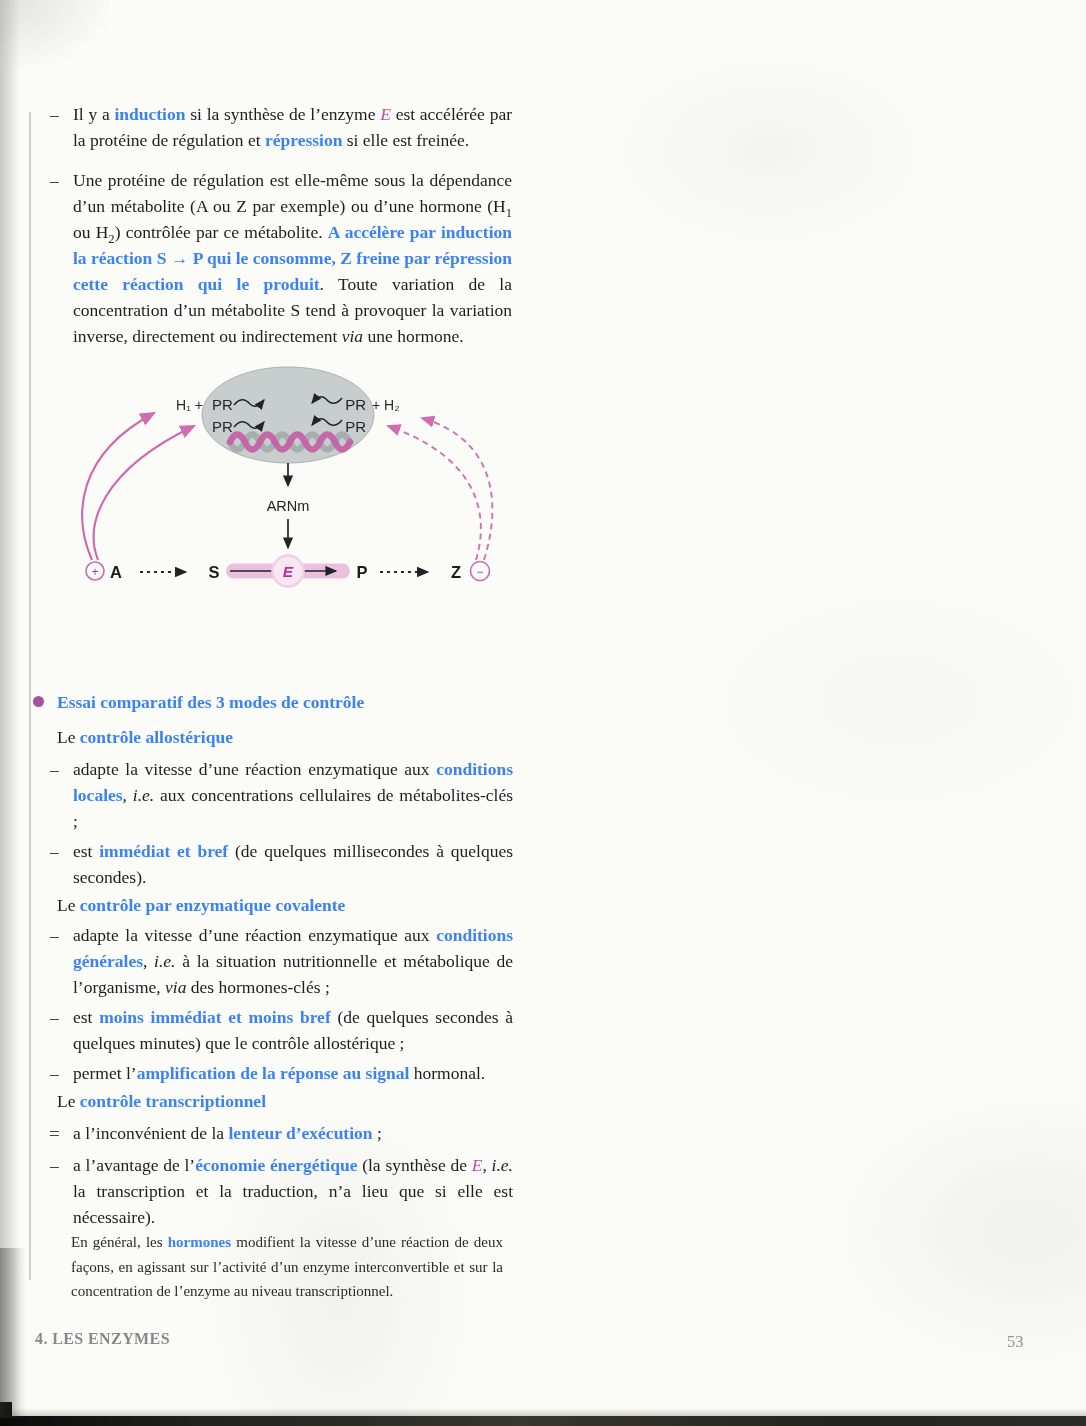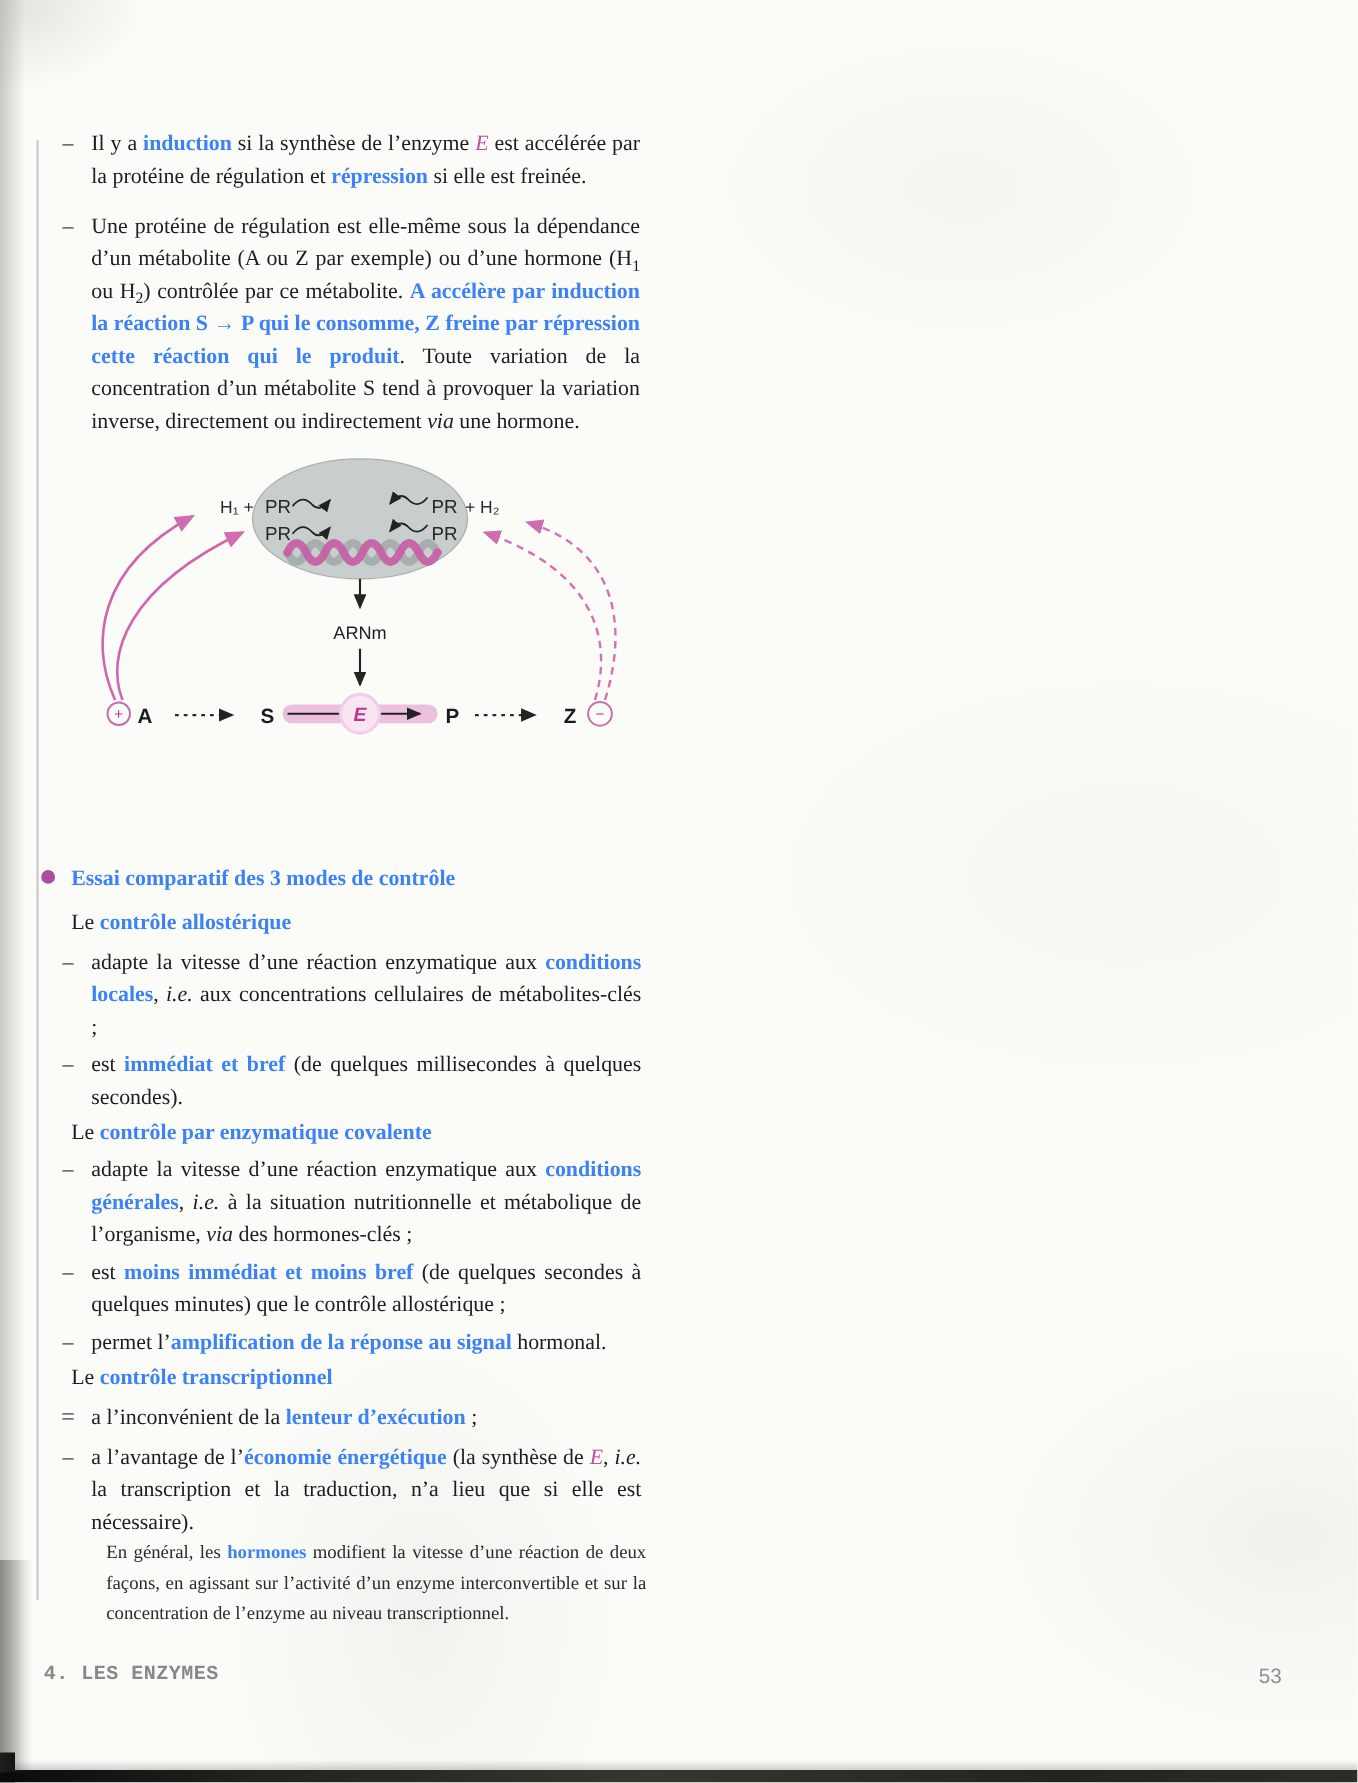--- a/index.html
+++ b/index.html
@@ -69,34 +69,34 @@
   #comparison { position:absolute; left:57px; top:645px; width:456px; }
   #comparison .li { padding-left:16px; }
   #comparison .dash { left:-7px; }
   .head { position:relative; font-size:17.5px; line-height:26px;margin-top:44px; }
   .bullet {
     position:absolute; left:-24px; top:7px; width:11px; height:11px;
     border-radius:50%; background:#a84f9d;
   }
   .mt2{margin-top:2px}.mt4{margin-top:4px}.mt6{margin-top:6px}.mt9{margin-top:9px}
   .note {
-    margin-left:28px; width:432px;
+    margin-left:14px; width:432px;
     font-size:15px; line-height:24.5px; text-align:justify; color:#2a2a2a;
   }
   #diagram { position:absolute; left:70px; top:358px; }
   svg text { font-family:"Liberation Sans", sans-serif; }
 
   .footer-chapter {
     position:absolute; left:35px; top:1330px;
-    font-family:Liberation Mono, monospace; font-weight:bold;
+    font-family:Liberation Serif, serif; font-weight:bold;
     font-size:16px; letter-spacing:.4px; color:#85898a;
   }
   .footer-page {
     position:absolute; left:1007px; top:1332px;
-    font-family:Liberation Sans, sans-serif;
+    font-family:Liberation Serif, serif;
     font-size:16.5px; color:#8d9192;
   }
 </style>
 </head>
 <body>
 
 <div class="edge-left"></div>
 <div class="corner-tl"></div>
 <div class="scan-mottle"></div>
 <div class="rule"></div>

